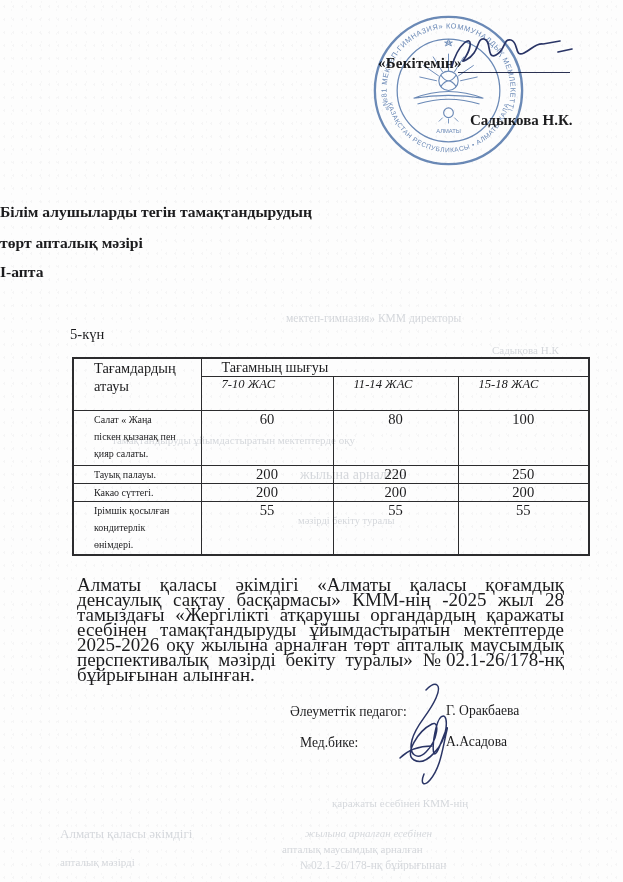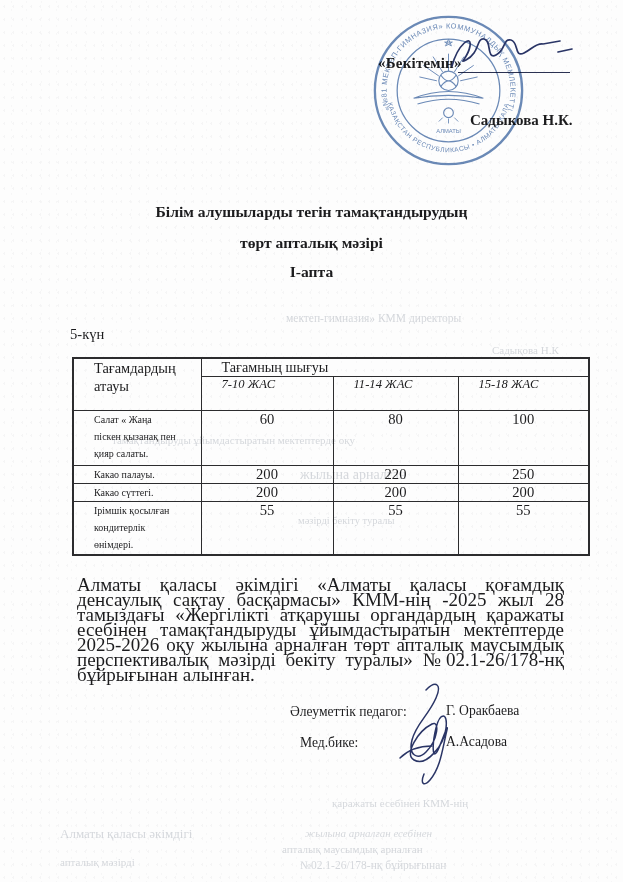--- a/index.html
+++ b/index.html
@@ -17,21 +17,21 @@
   }
   .abs { position:absolute; }
   
   .approve-label { top:55px; left:378px; font-size:15px; font-weight:bold; letter-spacing:.2px; z-index:2; }
   .sig-underline { top:72px; left:458px; width:112px; border-bottom:1.6px solid #2b3252; z-index:2; }
   .director-line { top:83px; left:283px; font-size:14.6px; font-weight:bold; z-index:2; }
   .director-name { top:112px; left:470px; font-size:15px; font-weight:bold; z-index:2; }
   .stamp { top:13px; left:371px; z-index:3; opacity:.82; mix-blend-mode:multiply; }
   .sig-top { top:30px; left:448px; z-index:4; }
   
-  .title-line { left:0; width:623px; text-align:center; font-size:15.6px; }
+  .title-line { left:0; width:623px; font-size:15.6px; }
   .t1 { top:203px; font-weight:bold; }
   .t2 { top:234px; font-weight:bold; }
   .t3 { top:263px; font-weight:bold; }
   .t4 { top:292px; font-size:15px; }
   .day-label { top:326px; left:70px; font-size:14.6px; }
   
   .menu-table-wrap { top:357px; left:72px; z-index:2; }
   table.menu { border-collapse:collapse; table-layout:fixed; width:516px; border:2px solid #2c2c2e; }
   table.menu td, table.menu th { border:1.6px solid #2c2c2e; vertical-align:top; padding:0 20px; font-weight:normal; text-align:left; }
   th.c-name  { width:128px; }
@@ -150,21 +150,21 @@
         </tr>
 
   <tr class="r-tall1">
     <td class="dish">Салат « Жаңа піскен қызанақ пен қияр салаты.</td>
     <td class="val">60</td>
     <td class="val">80</td>
     <td class="val">100</td>
   </tr>
 
   <tr class="r-thin">
-    <td class="dish">Какао палауы.</td>
+    <td class="dish">Тауық палауы.</td>
     <td class="val">200</td>
     <td class="val">220</td>
     <td class="val">250</td>
   </tr>
 
   <tr class="r-thin">
     <td class="dish">Какао сүттегі.</td>
     <td class="val">200</td>
     <td class="val">200</td>
     <td class="val">200</td>

